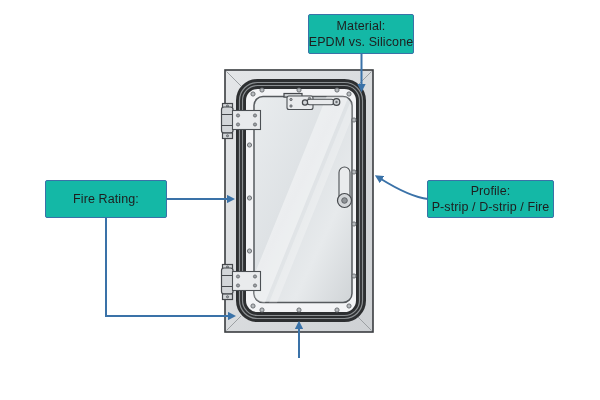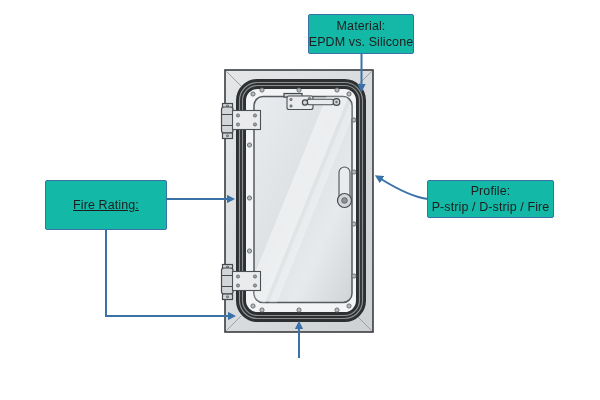--- a/index.html
+++ b/index.html
@@ -29,21 +29,21 @@
 
   
   .callout{
     position:absolute;box-sizing:border-box;
     background:#14b8a6;border:1.6px solid var(--accent,#3a72a8);border-radius:2px;
     display:flex;flex-direction:column;align-items:center;justify-content:center;
     text-align:center;font-size:12.5px;line-height:16.5px;
     color:var(--text,#1e1e1e);letter-spacing:0.1px;white-space:nowrap;
   }
   .callout-material{left:308px;top:14px;width:106px;height:40px;}
-  .callout-fire{left:45px;top:180px;width:122px;height:50px;text-decoration:underline;}
+  .callout-fire{left:45px;top:180px;width:122px;height:38px;}
   .callout-profile{left:427px;top:180px;width:127px;height:38px;}
   .callout-med{left:232px;top:358px;width:131px;height:27px;}
 </style>
 </head>
 <body>
 
 <div class="stage">
 
   <svg class="door-svg" width="600" height="400" viewBox="0 0 600 400">
     <defs>

